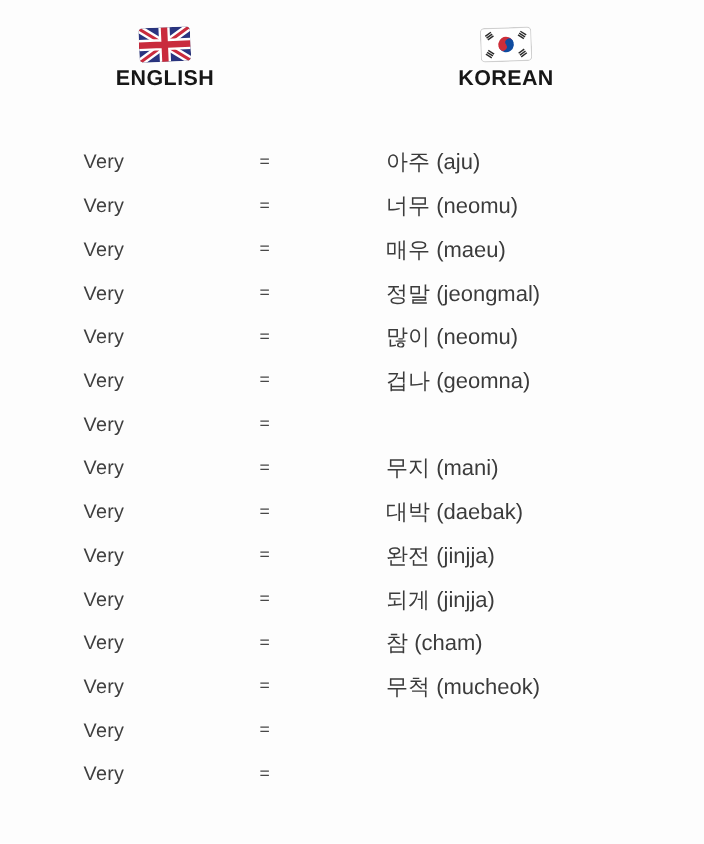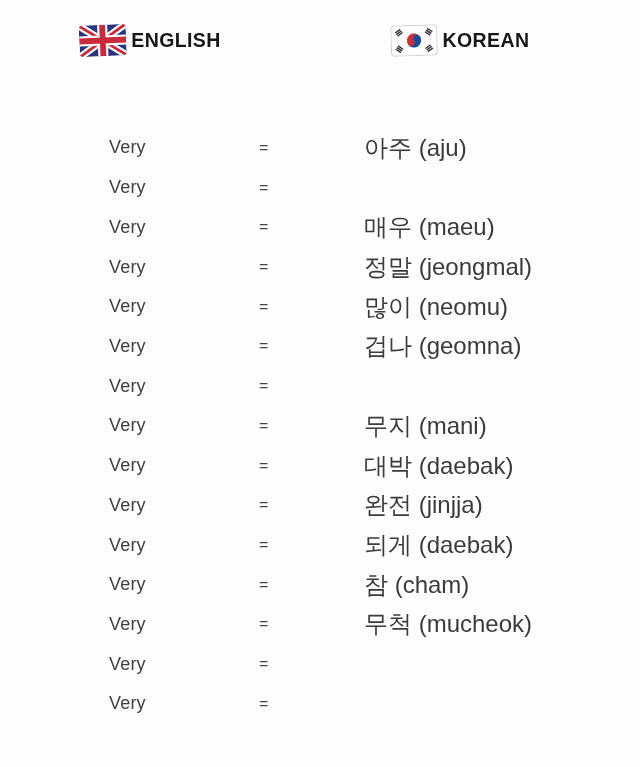--- a/index.html
+++ b/index.html
@@ -9,21 +9,21 @@
     height: 767px;
     background: #fdfdfd;
     font-family: "Liberation Sans", "DejaVu Sans", sans-serif;
     overflow: hidden;
   }
   
   .col-header {
     position: absolute;
     top: 24px;
     display: flex;
-    flex-direction: row;
+    flex-direction: column;
     align-items: center;
     gap: 5px;
     transform: translateX(-50%);
   }
   .col-header.english { left: 150px; }
   .col-header.korean  { left: 460px; }
   .flag-wrap {
     width: 47px;
     height: 33px;
     display: block;
@@ -40,36 +40,37 @@
   
   .rows {
     position: absolute;
     top: 128px;
     left: 0;
     width: 640px;
   }
   .row {
     display: grid;
     grid-template-columns: 150px 105px 1fr;
-    margin-left: 109px;
+    margin-left: 76px;
     height: 39.73px;
     align-items: center;
+    gap: 10px;
   }
   .cell-en {
     font-size: 18px;
     font-weight: 400;
     color: #3f3f3f;
     letter-spacing: 0.2px;
   }
   .cell-eq {
     font-size: 16px;
     color: #474747;
   }
   .cell-kr {
-    font-size: 24px;
+    font-size: 20px;
     color: #3b3b3b;
     white-space: nowrap;
   }
 </style>
 </head>
 <body>
 
 <div class="canvas">
 
   <div class="col-header english">
@@ -141,20 +142,21 @@
   <div class="rows" id="rows">
     <div class="row">
       <span class="cell-en">Very</span>
       <span class="cell-eq">=</span>
       <span class="cell-kr">아주 (aju)</span>
     </div>
 
     <div class="row">
       <span class="cell-en">Very</span>
       <span class="cell-eq">=</span>
+      <span class="cell-kr">너무 (neomu)</span>
     </div>
 
     <div class="row">
       <span class="cell-en">Very</span>
       <span class="cell-eq">=</span>
       <span class="cell-kr">매우 (maeu)</span>
     </div>
 
     <div class="row">
       <span class="cell-en">Very</span>
@@ -193,21 +195,21 @@
 
     <div class="row">
       <span class="cell-en">Very</span>
       <span class="cell-eq">=</span>
       <span class="cell-kr">완전 (jinjja)</span>
     </div>
 
     <div class="row">
       <span class="cell-en">Very</span>
       <span class="cell-eq">=</span>
-      <span class="cell-kr">되게 (daebak)</span>
+      <span class="cell-kr">되게 (jinjja)</span>
     </div>
 
     <div class="row">
       <span class="cell-en">Very</span>
       <span class="cell-eq">=</span>
       <span class="cell-kr">참 (cham)</span>
     </div>
 
     <div class="row">
       <span class="cell-en">Very</span>

